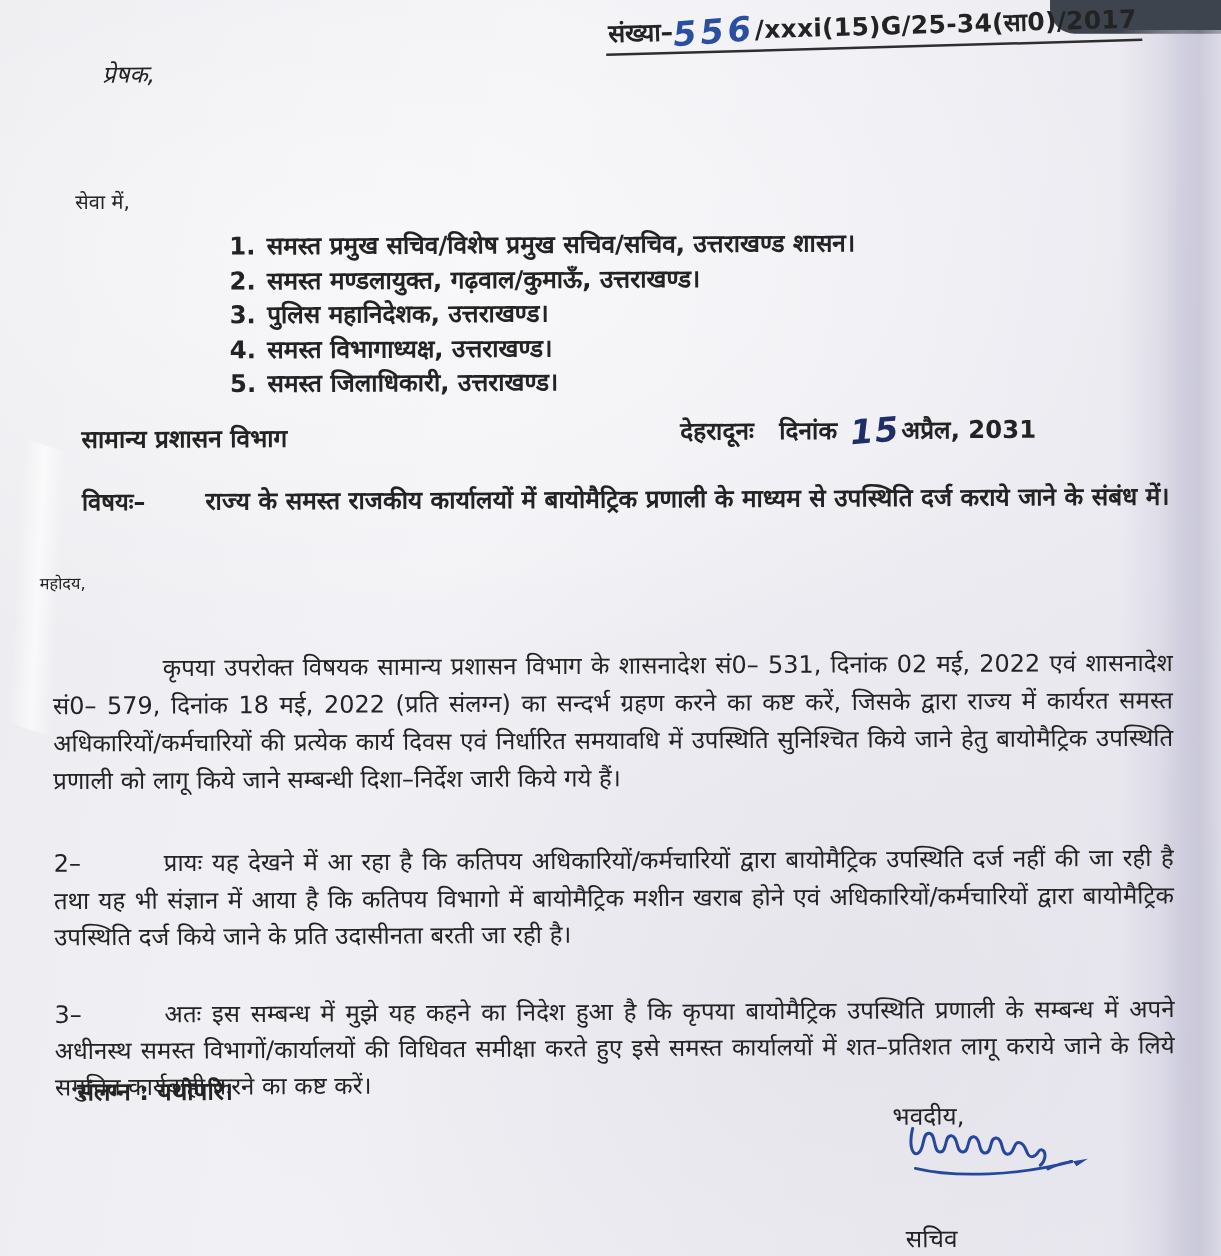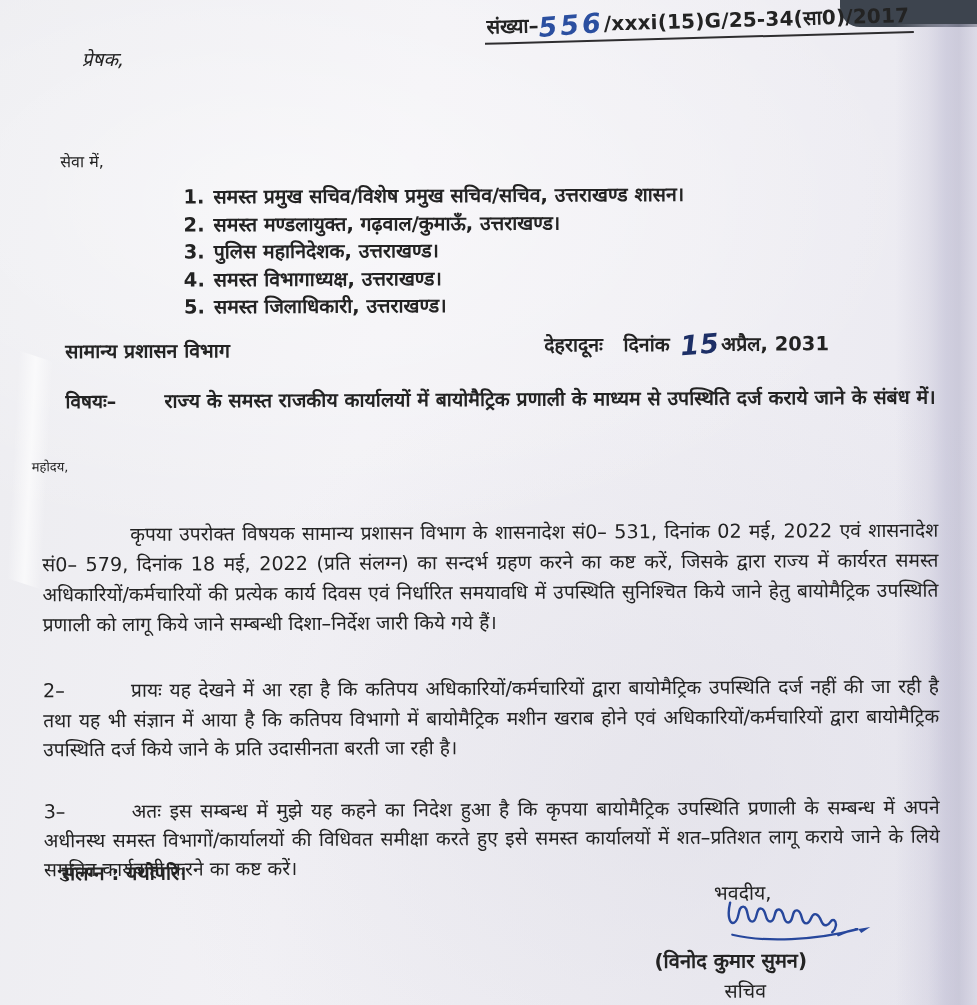--- a/index.html
+++ b/index.html
@@ -130,17 +130,16 @@
     <div class="abs valediction">भवदीय,</div>
 
     <div class="abs signature">
       <svg width="165" height="52" viewBox="0 0 165 52" fill="none">
         <path d="M10 6 C 7 18, 9 28, 14 26 C 20 23, 17 10, 23 10 C 29 10, 26 25, 32 25 C 38 25, 35 11, 41 12 C 47 13, 44 25, 50 25 C 56 25, 53 12, 59 13 C 65 14, 62 26, 68 26 C 74 26, 71 13, 77 14 C 83 15, 80 27, 86 27 C 92 27, 90 16, 96 18 C 102 20, 100 30, 106 29 C 111 28, 110 22, 114 24 C 117 26, 116 33, 112 36" stroke="#27479c" stroke-width="2.4" stroke-linecap="round"></path>
         <path d="M12 38 C 45 46, 95 44, 138 33 C 130 34, 124 36, 118 39" stroke="#27479c" stroke-width="2.2" stroke-linecap="round"></path>
         <path d="M138 33 L 150 31 L 141 37 Z" fill="#27479c"></path>
       </svg>
     </div>
 
-    <div class="abs sig-name">(विनोद कुमार सुमन)</div>
     <div class="abs sig-desig">सचिव</div>
 
   </div>
 </div>
 
 </body></html>

